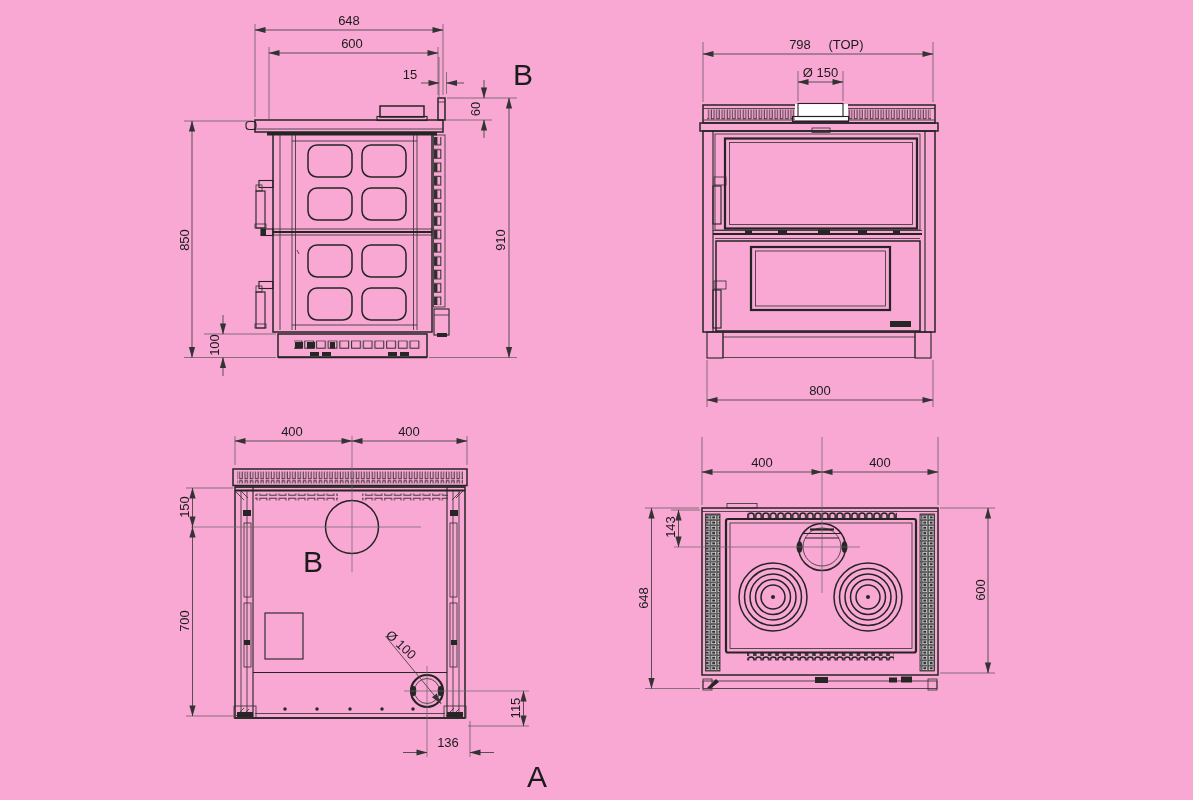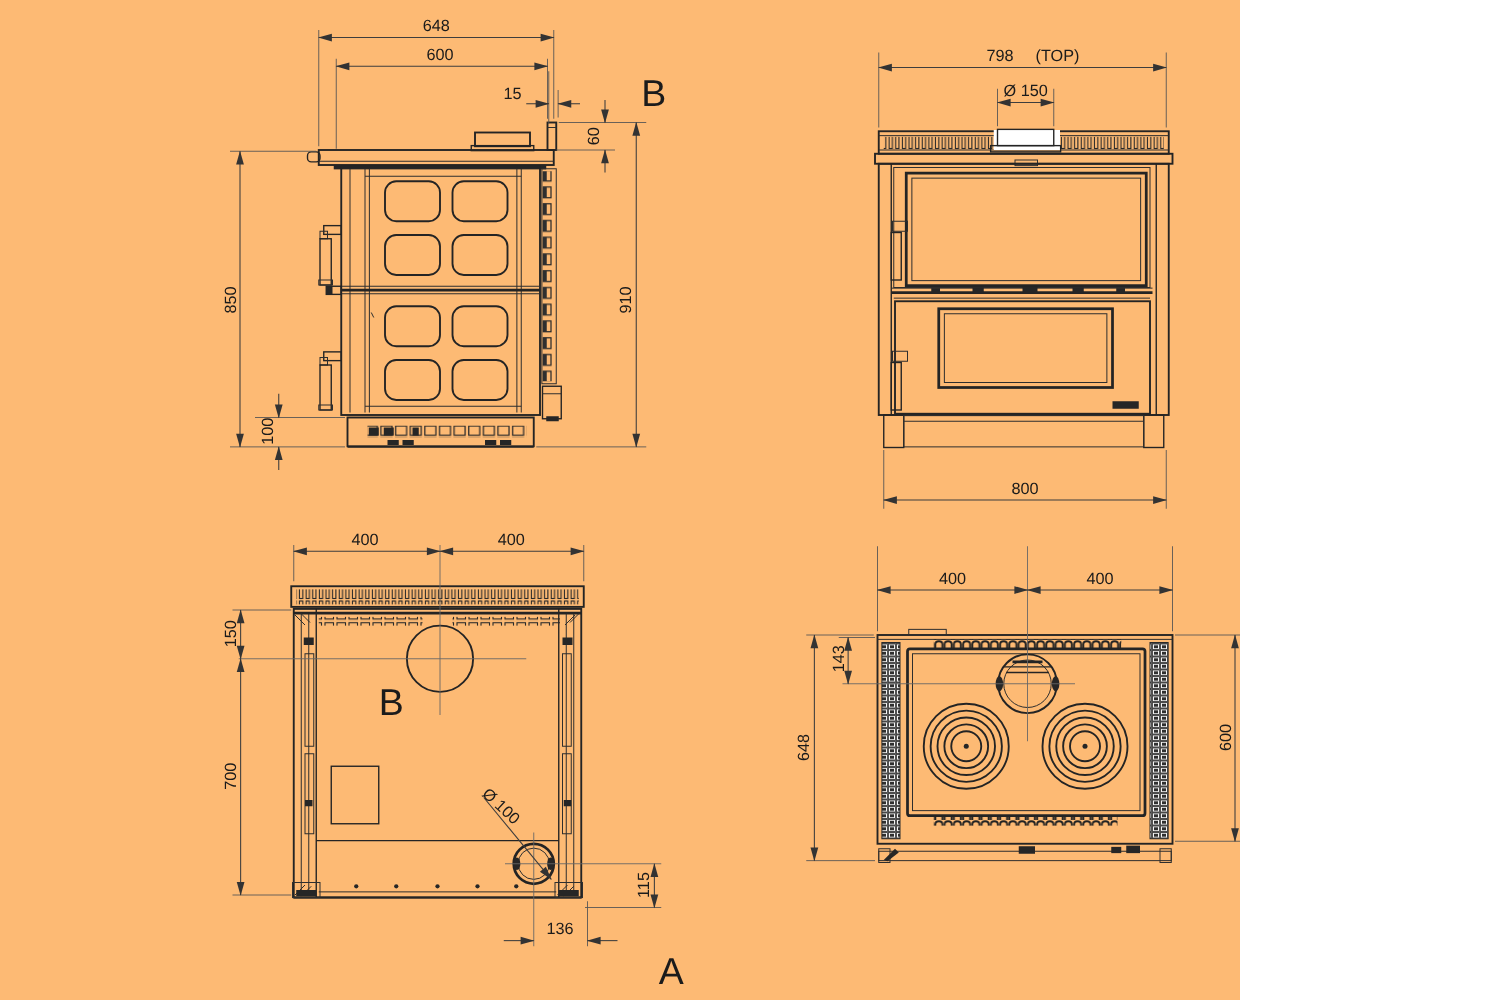--- a/index.html
+++ b/index.html
@@ -1,16 +1,16 @@
 <!DOCTYPE html>
 <html><head>
 <meta charset="utf-8">
 <style>
   html,body{margin:0;padding:0;background:#fff;}
-  .canvas{position:relative;width:992px;height:800px;background:#fdba74;overflow:hidden;}
+  .canvas{position:relative;width:1193px;height:800px;background:#f9a8d4;overflow:hidden;}
   svg{position:absolute;left:0;top:0;}
   .s1{stroke:#242424;stroke-width:1.5;fill:none}
   .s12{stroke:#242424;stroke-width:1.1;fill:none}
   .s2{stroke:#242424;stroke-width:2.2;fill:none}
   .t{stroke:#2e2e2e;stroke-width:0.8;fill:none}
   .f{fill:#262626;stroke:none}
   .w{fill:#ffffff;stroke:none}
   .dim{stroke:#3d3d3d;stroke-width:0.85;fill:none}
   .ext{stroke:#555555;stroke-width:0.7;fill:none}
   .cl{stroke:#666666;stroke-width:0.7;fill:none}

